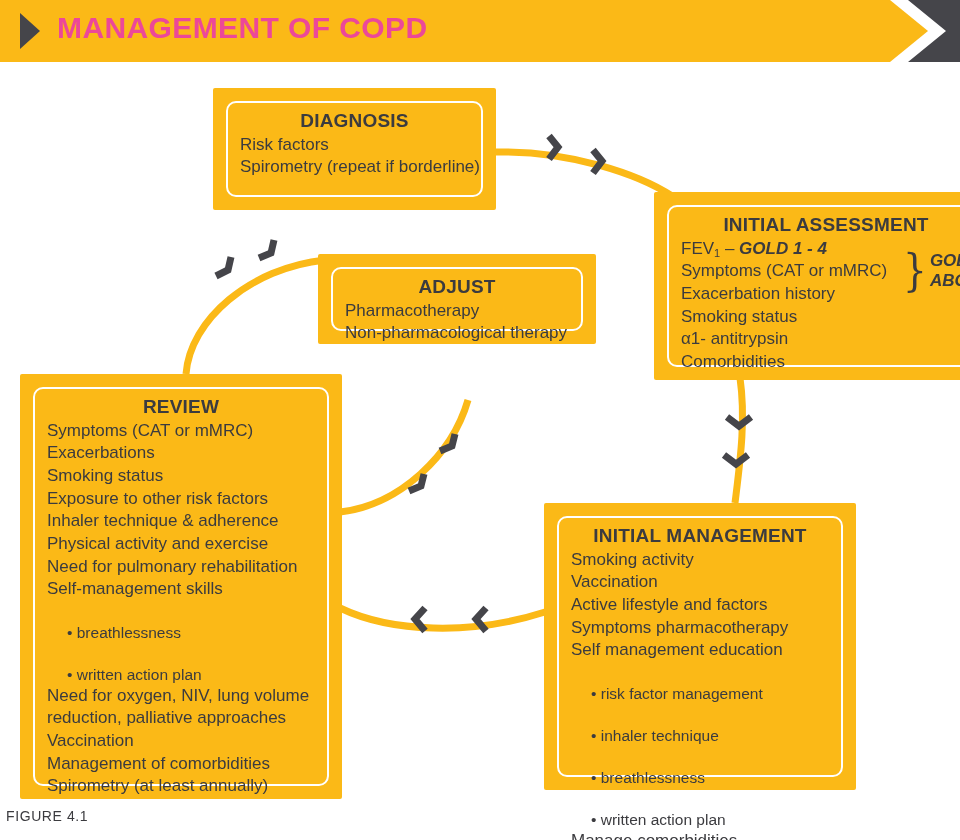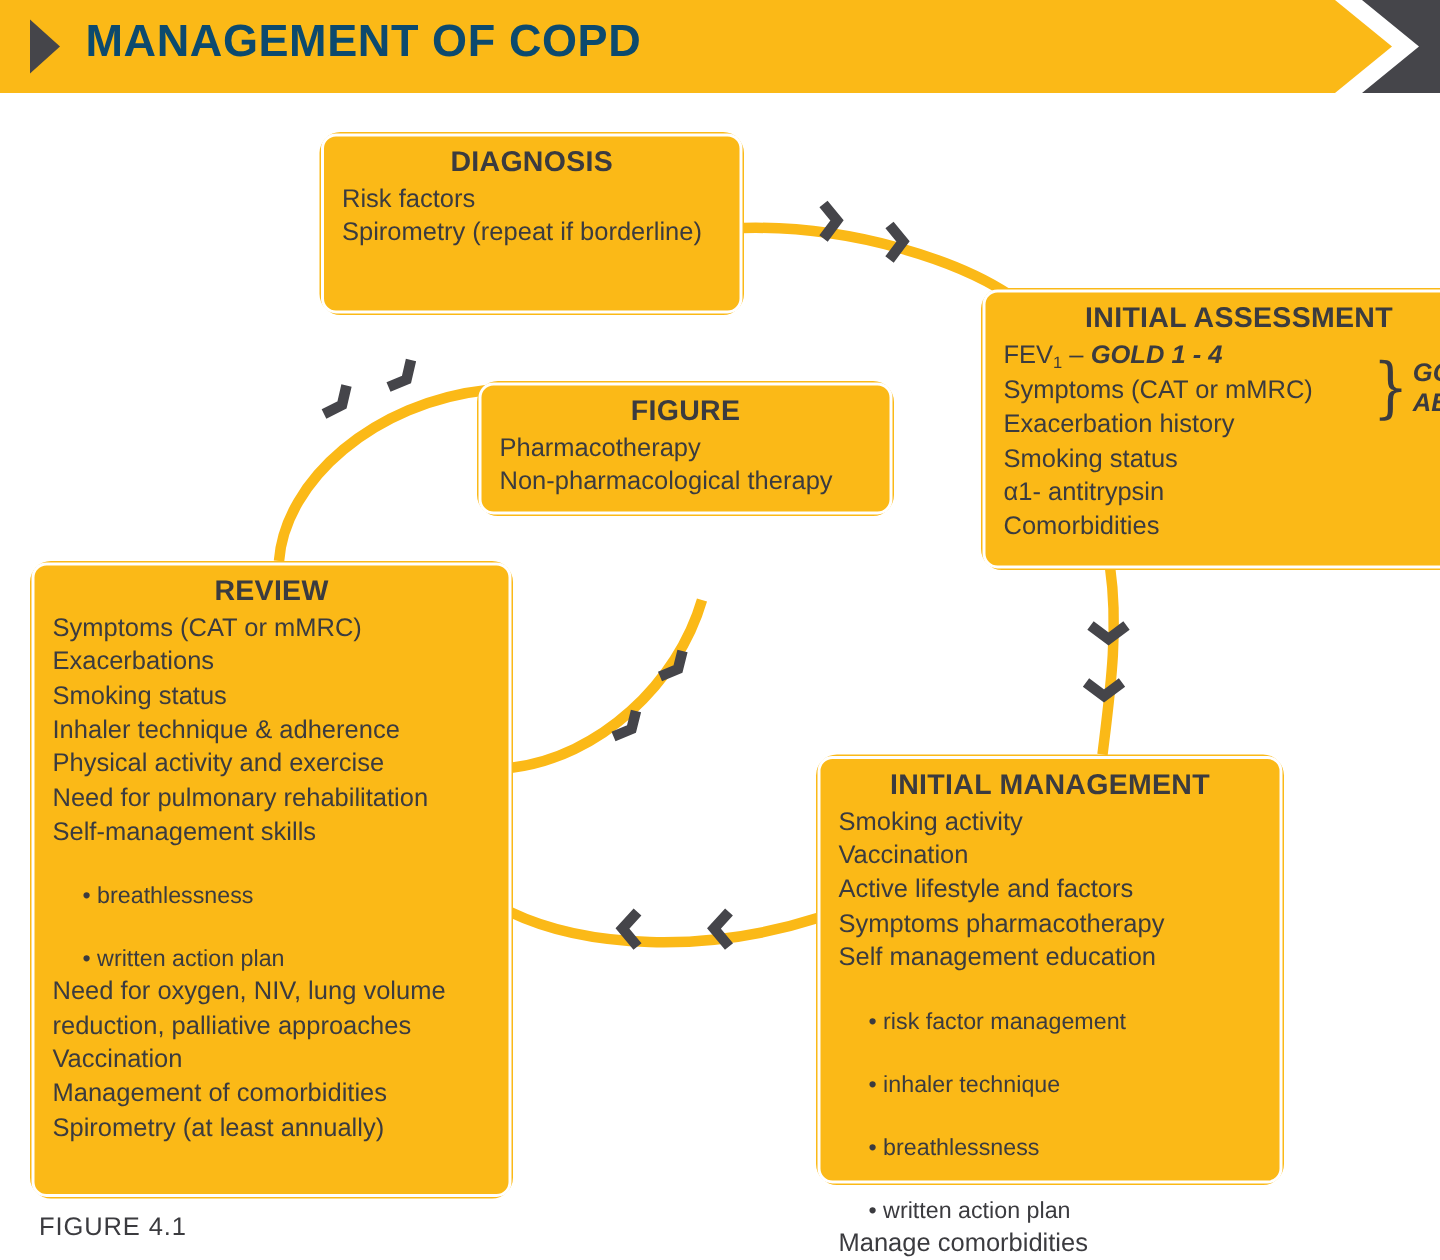--- a/index.html
+++ b/index.html
@@ -12,34 +12,34 @@
     position:relative;
   }
   #stage{position:absolute;inset:0;width:960px;height:840px;}
 
   
   .banner{position:absolute;left:0;top:0;width:960px;height:62px;}
   .banner svg{position:absolute;left:0;top:0;}
   .banner-title{
     position:absolute;left:57px;top:11px;
     font-size:30px;font-weight:bold;letter-spacing:.4px;
-    color:#0c4a6e;white-space:nowrap;
+    color:#ec4899;white-space:nowrap;
     font-family:"Liberation Sans","DejaVu Sans",sans-serif;
   }
 
   
   #wires{position:absolute;left:0;top:0;width:960px;height:840px;}
 
   
   .box{
     position:absolute;
     background:#FBB917;
-    border-radius:14px;
+    border-radius:2px;
     box-sizing:border-box;
-    padding:1px;
+    padding:13px;
   }
   .box-inner{
     border:2px solid #ffffff;
     border-radius:10px;
     width:100%;height:100%;
     box-sizing:border-box;
     padding:7px 12px 9px 12px;
     position:relative;
   }
   .box-title{
@@ -84,22 +84,22 @@
     transform:scaleX(.85);
   }
   .brace-text{
     font-weight:bold;font-style:italic;
     font-size:17px;line-height:1.16;
     color:#3b3b3f;
   }
 
   
   .caption{
-    position:absolute;left:26px;top:808px;
-    font-size:17px;letter-spacing:.6px;color:#3b3b3f;
+    position:absolute;left:6px;top:808px;
+    font-size:14px;letter-spacing:.6px;color:#3b3b3f;
   }
 </style>
 </head>
 <body>
 
 <div id="stage">
 
   <div class="banner">
     <svg width="960" height="62" viewBox="0 0 960 62">
 
@@ -170,32 +170,33 @@
         <span class="brace-text">
           <span>GOLD</span><br>
           <span>ABCD</span>
         </span>
       </div>
     </div>
   </div>
 
   <div class="box" style="left:318px;top:254px;width:278px;height:90px;">
     <div class="box-inner">
-      <div class="box-title">FIGURE</div>
+      <div class="box-title">ADJUST</div>
       <div class="line">Pharmacotherapy</div>
       <div class="line">Non-pharmacological therapy</div>
     </div>
   </div>
 
   <div class="box" style="left:20px;top:374px;width:322px;height:425px;">
     <div class="box-inner">
       <div class="box-title">REVIEW</div>
       <div class="line">Symptoms (CAT or mMRC)</div>
       <div class="line">Exacerbations</div>
       <div class="line">Smoking status</div>
+      <div class="line">Exposure to other risk factors</div>
       <div class="line">Inhaler technique &amp; adherence</div>
       <div class="line">Physical activity and exercise</div>
       <div class="line">Need for pulmonary rehabilitation</div>
       <div class="line">Self-management skills</div>
       <div class="bullet">• breathlessness</div>
       <div class="bullet">• written action plan</div>
       <div class="line wrap">Need for oxygen, NIV, lung volume reduction, palliative approaches</div>
       <div class="line">Vaccination</div>
       <div class="line">Management of comorbidities</div>
       <div class="line">Spirometry (at least annually)</div>

